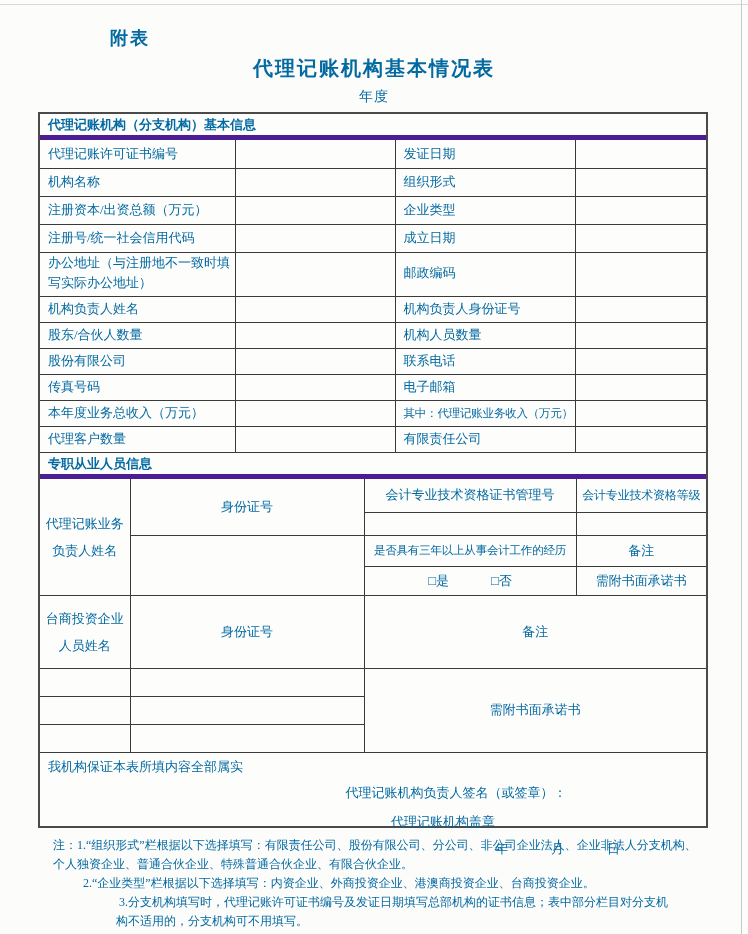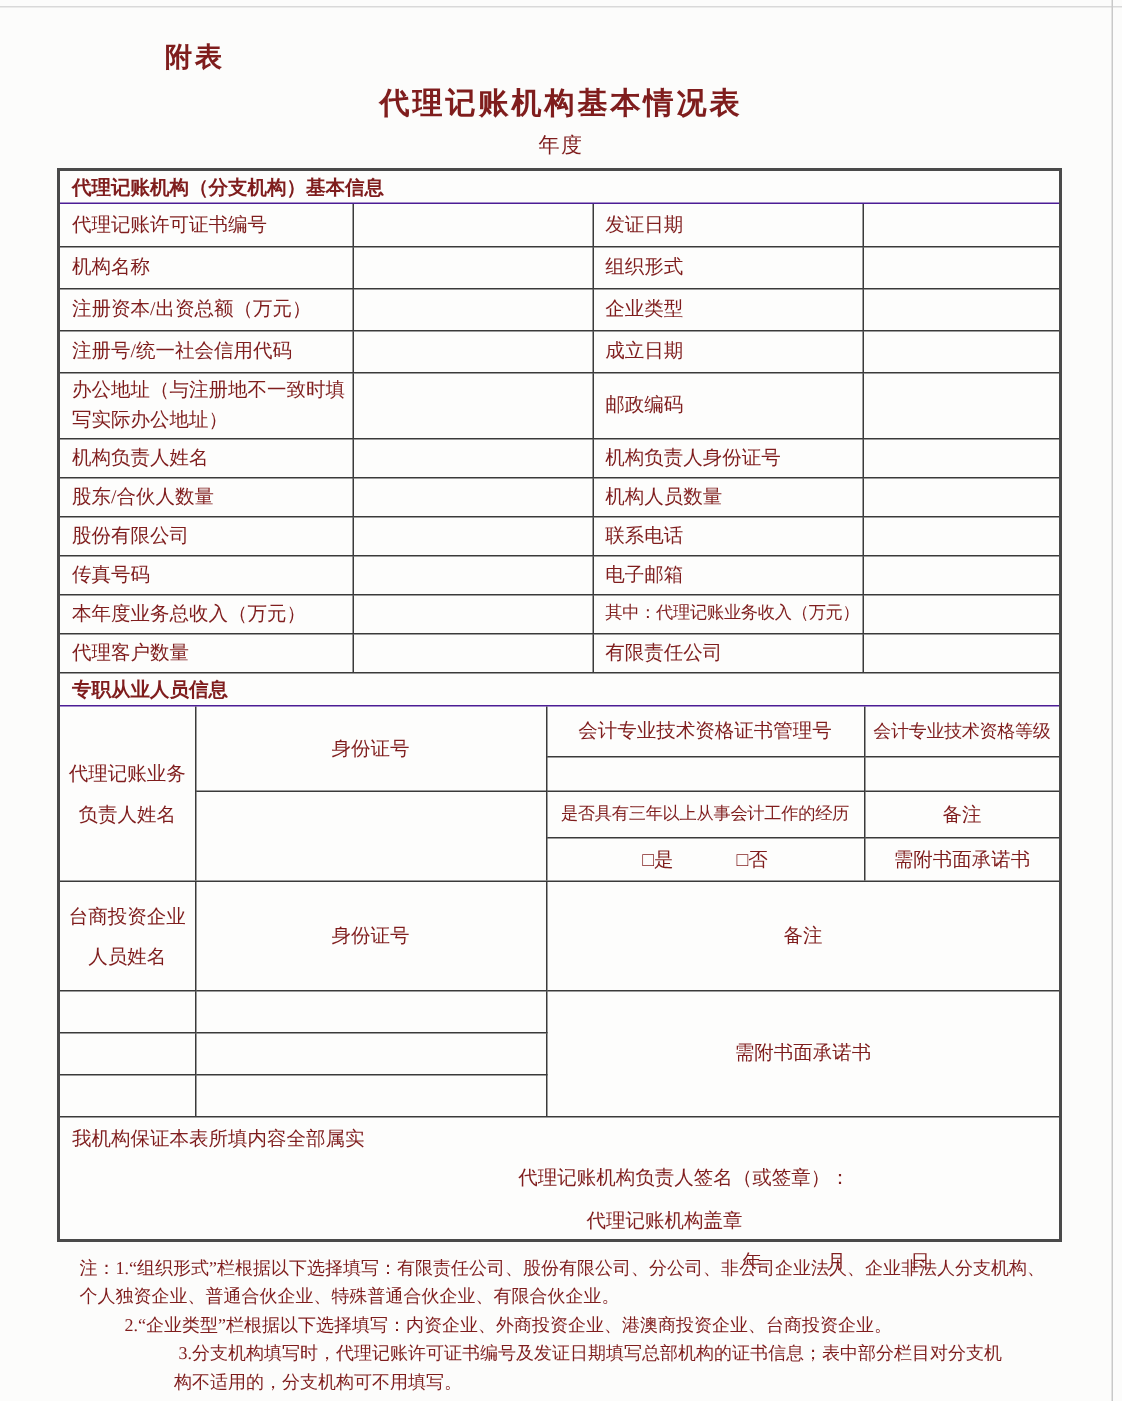--- a/index.html
+++ b/index.html
@@ -1,51 +1,51 @@
 <!DOCTYPE html>
 <html><head>
 <meta charset="utf-8">
 <style>
   html,body{margin:0;padding:0;background:#ffffff;}
   .page{
     position:relative;
     width:748px;height:934px;
     background:#fcfcfb;
     font-family:"Liberation Serif","DejaVu Serif",serif;
-    color:#7f1d1d;
+    color:#0369a1;
     overflow:hidden;
   }
   
   .artifact-top{position:absolute;top:4px;left:0;width:748px;height:1px;background:#d9d9d9;}
   .artifact-right{position:absolute;top:0;left:741px;width:1px;height:934px;background:#c9c9c9;}
 
   .tag{position:absolute;top:26px;left:110px;font-size:18px;font-weight:bold;letter-spacing:2px;}
   .title{position:absolute;top:55px;left:0;width:748px;text-align:center;font-size:20px;font-weight:bold;letter-spacing:2px;}
   .subtitle{position:absolute;top:88px;left:0;width:748px;text-align:center;font-size:14px;letter-spacing:1px;}
 
   .form{
     position:absolute;top:112px;left:38px;width:670px;height:716px;
     border:2px solid #4a4a4a;background:#fdfdfc;box-sizing:border-box;
   }
   .sec-header{
     height:21px;line-height:21px;padding-left:8px;
-    font-size:13px;font-weight:bold;border-bottom:1px solid #4c1d95;
+    font-size:13px;font-weight:bold;border-bottom:5px solid #4c1d95;
   }
   .sh2{border-top:1px solid #3a3a3a;}
   table{border-collapse:collapse;border:hidden;table-layout:fixed;width:666px;}
   td{
     border:1px solid #3a3a3a;font-size:13px;vertical-align:middle;
     padding:0 0 0 8px;overflow:hidden;
   }
   td.ctr{text-align:center;padding:0 2px;}
   .tight{font-size:11.5px;letter-spacing:-0.2px;white-space:nowrap;}
   .tight2{font-size:12px;letter-spacing:-0.2px;white-space:nowrap;}
   #tblA tr{height:26px;}
   #tblA tr:nth-child(-n+4){height:28px;}
-  #tblA tr:nth-child(5){height:44px;}
+  #tblA tr:nth-child(5){height:44px;font-family:Liberation Mono, monospace;}
   #tblA td.lbl{line-height:20px;}
   #tblB tr:nth-child(1){height:33px;}
   #tblB tr:nth-child(2){height:23px;}
   #tblB tr:nth-child(3){height:31px;}
   #tblB tr:nth-child(4){height:29px;}
   #tblC tr:nth-child(1){height:72px;}
   #tblC tr:nth-child(n+2){height:28px;}
   .two-line span{display:block;line-height:27px;}
   .hr{height:1px;background:#3a3a3a;}
   .chk-gap{display:inline-block;width:42px;}

